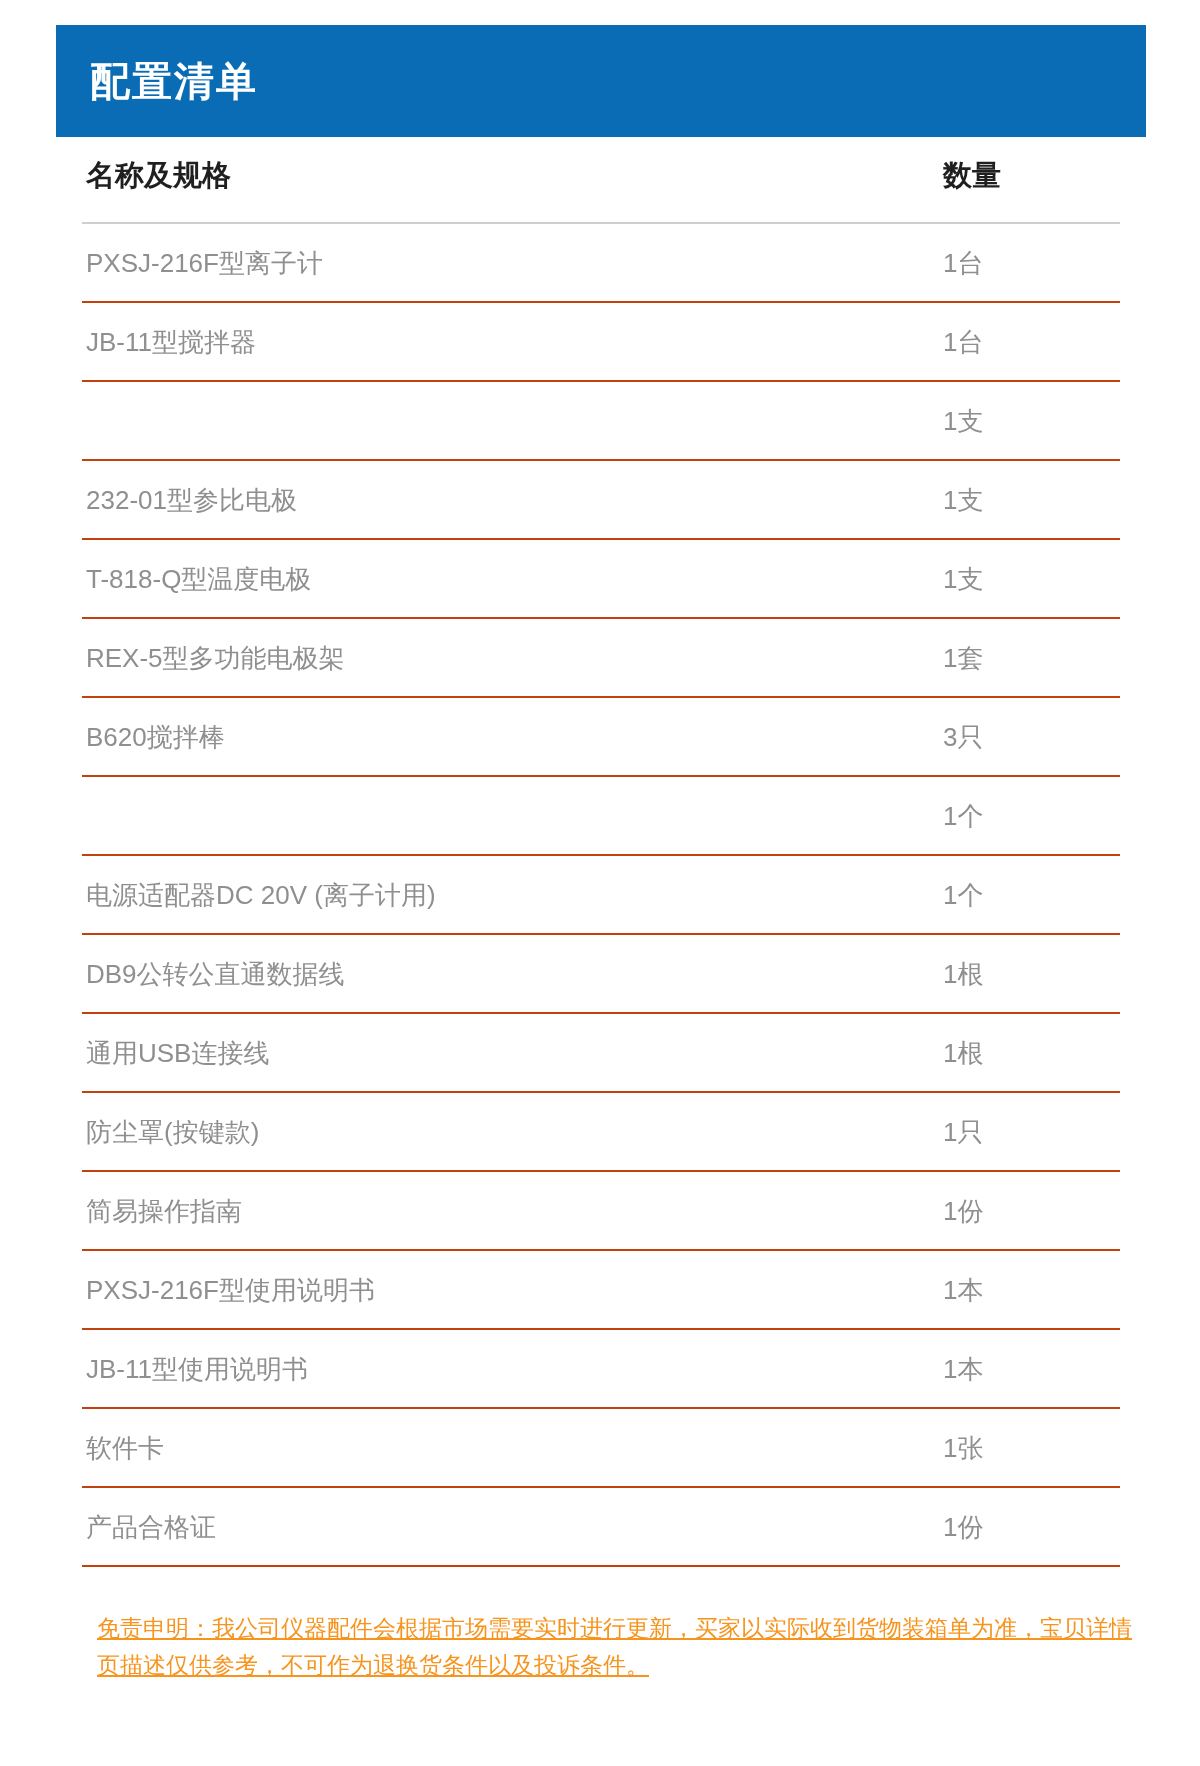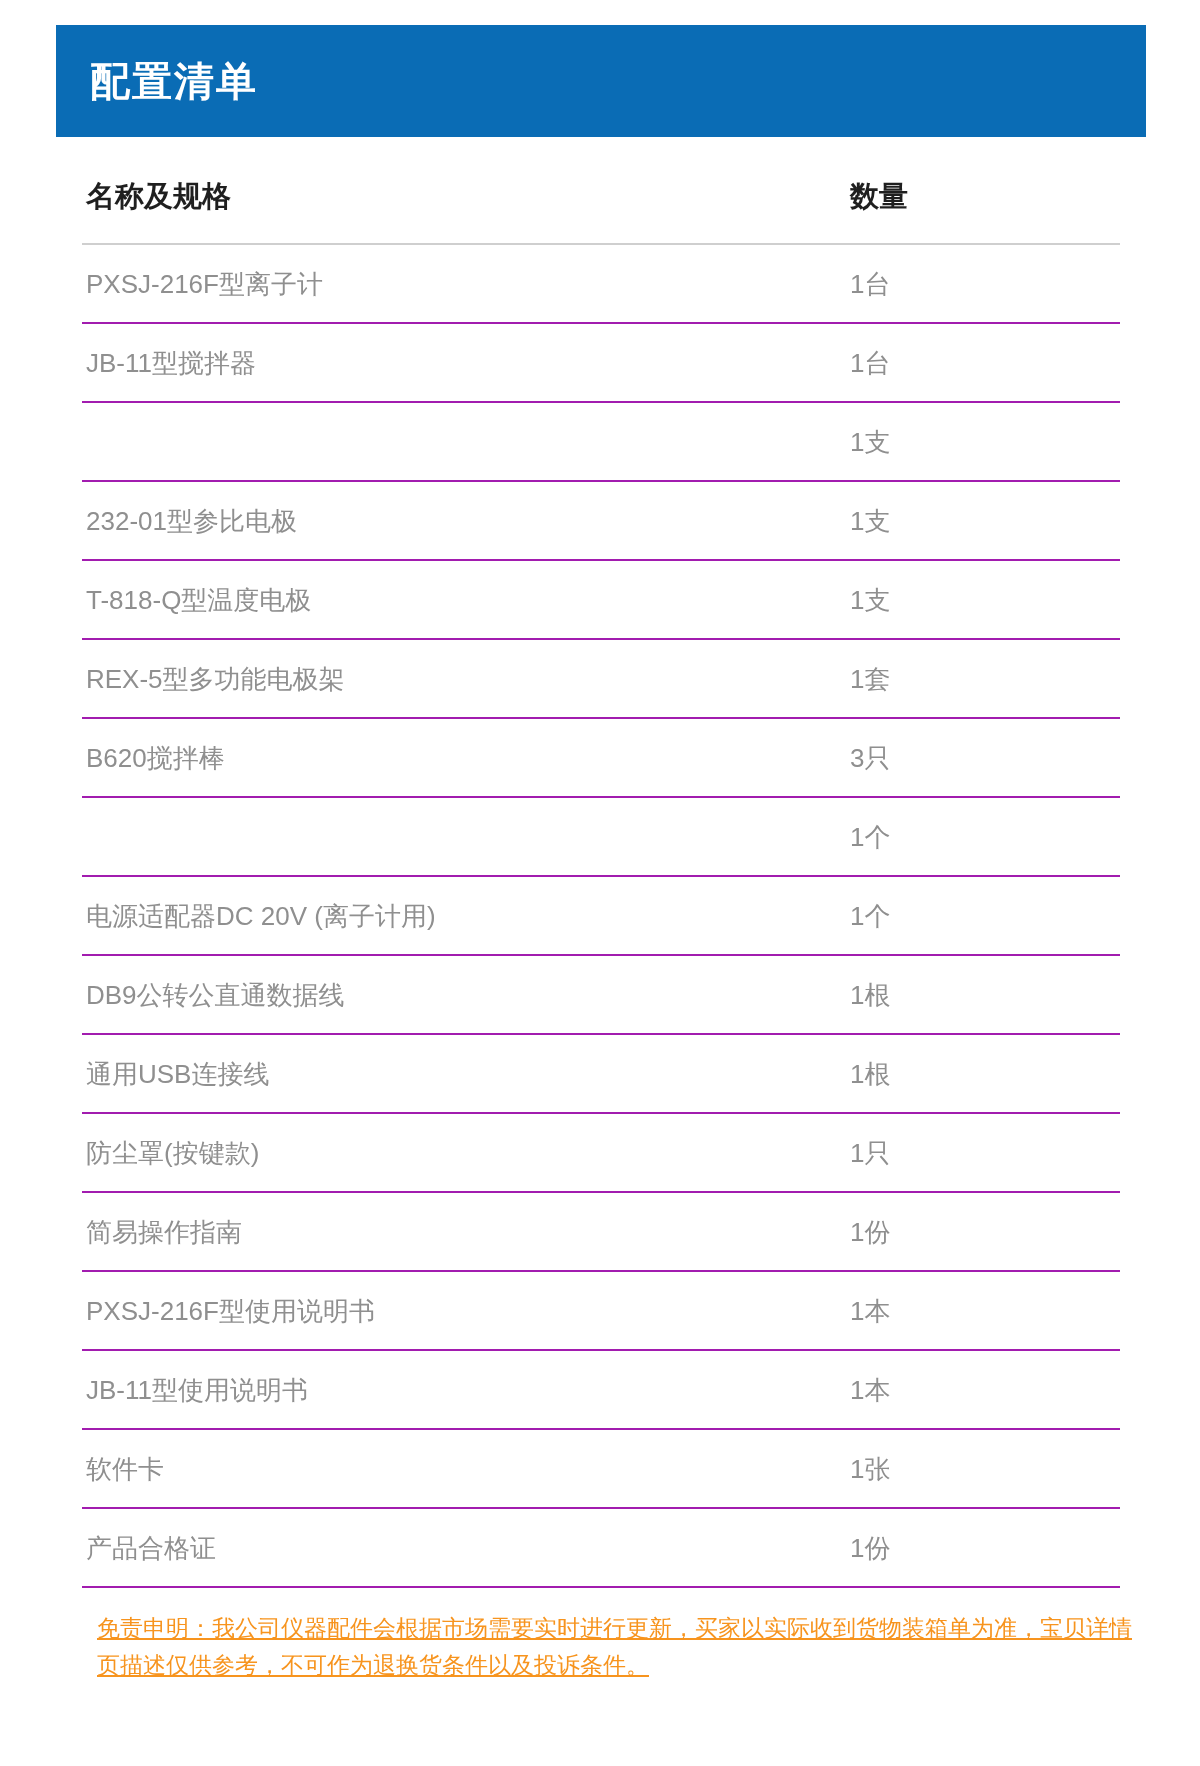--- a/index.html
+++ b/index.html
@@ -32,49 +32,48 @@
     line-height: 1;
     font-weight: bold;
     color: #ffffff;
     letter-spacing: 2px;
   }
   .config-table {
     position: absolute;
     left: 82px;
     top: 121px;
     width: 1038px;
-    margin-top: 21px;
   }
   .thead {
     position: relative;
     height: 101px;
     border-bottom: 2px solid #cfcfcf;
   }
   .thead .cell {
     position: absolute;
     bottom: 26px;
     font-size: 29px;
     font-weight: bold;
     color: #1f1f1f;
   }
   .row {
     position: relative;
     height: 77px;
-    border-bottom: 2px solid #a21caf;
+    border-bottom: 2px solid #c2410c;
   }
   .row .cell {
     position: absolute;
     top: 50%;
     transform: translateY(-50%);
     font-size: 26px;
     color: #8f8f8f;
     white-space: nowrap;
   }
   .col-name { left: 4px; }
-  .col-qty  { left: 768px; text-align: center; }
+  .col-qty  { left: 861px; text-align: center; }
   .disclaimer {
     position: absolute;
     left: 97px;
     top: 1610px;
     width: 1055px;
     margin: 0;
     font-size: 23px;
     line-height: 37px;
     color: #f7941e;
     text-decoration: underline;

